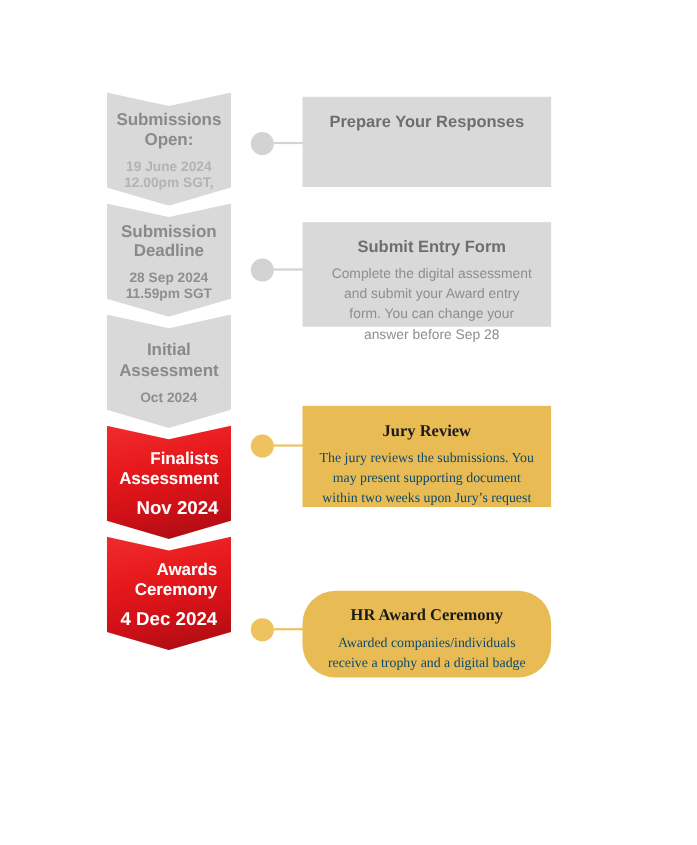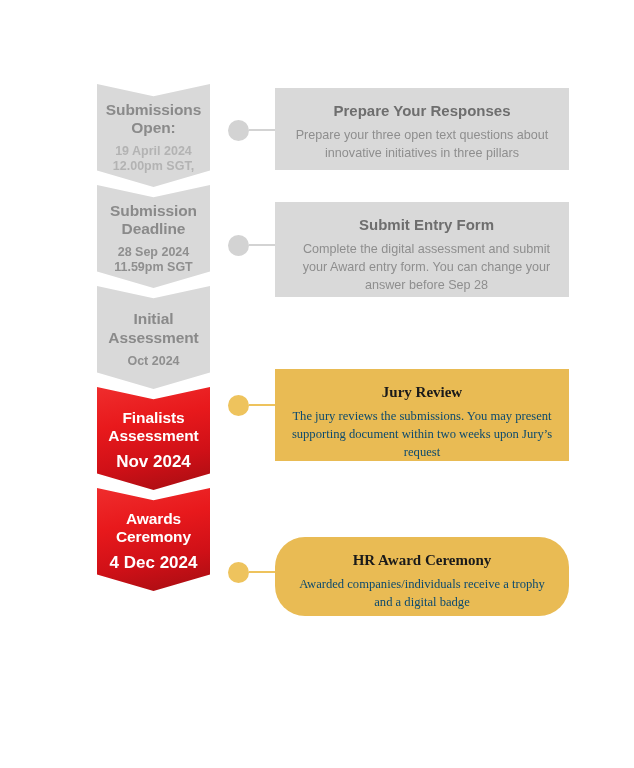--- a/index.html
+++ b/index.html
@@ -41,20 +41,21 @@
     flex-direction: column;
     align-items: center;
     justify-content: center;
     text-align: center;
   }
   .chevron.gray {
     background: #d9d9d9;
   }
   .chevron.red {
     background: linear-gradient(168deg, #ef2d2d 0%, #e8191c 34%, #cf1017 68%, #a50d12 100%);
+    text-align: right;
   }
 
   .chevron-inner {
     margin-top: 4px;
     padding: 0 6px;
   }
 
   .chevron-title {
     font-size: 15.5px;
     font-weight: bold;
@@ -79,21 +80,21 @@
   }
   .chevron.red .chevron-date {
     color: #ffffff;
     font-size: 17px;
   }
 
   
   .card {
     position: absolute;
     left: 275px;
-    width: 294px;
+    width: 226px;
     box-sizing: border-box;
     padding: 14px 14px 15px 14px;
     text-align: center;
   }
   .card.gray {
     background: #d9d9d9;
   }
   .card.amber {
     background: #e9bb54;
     font-family: Liberation Serif, serif;
@@ -146,21 +147,21 @@
 
   <div class="chevron-column">
 
     <div class="chevron gray step-1" style="height:103px;margin-bottom:-2px;">
       <div class="chevron-inner">
         <div class="chevron-title">
           <span>Submissions</span><br>
           <span>Open:</span>
         </div>
         <div class="chevron-date">
-          <span>19 April 2024</span><br>
+          <span>19 June 2024</span><br>
           <span>12.00pm SGT,</span>
         </div>
       </div>
     </div>
 
     <div class="chevron gray step-2" style="height:103px;margin-bottom:-2px;">
       <div class="chevron-inner">
         <div class="chevron-title">
           <span>Submission</span><br>
           <span>Deadline</span>
@@ -225,21 +226,20 @@
     <span class="connector-line"></span>
   </div>
 
   <div class="connector amber" style="left:228px; top:561px; width:48px;">
     <span class="connector-dot"></span>
     <span class="connector-line"></span>
   </div>
 
   <div class="card gray" style="top:88px; height:82px;">
     <div class="card-title">Prepare Your Responses</div>
-    <div class="card-body">Prepare your three open text questions about innovative initiatives in three pillars</div>
   </div>
 
   <div class="card gray" style="top:202px; height:95px;padding-left:23px;">
     <div class="card-title">Submit Entry Form</div>
     <div class="card-body">Complete the digital assessment and submit your Award entry form. You can change your answer before Sep 28</div>
   </div>
 
   <div class="card amber" style="top:369px; height:92px;">
     <div class="card-title">Jury Review</div>
     <div class="card-body">The jury reviews the submissions. You may present supporting document within two weeks upon Jury’s request</div>

